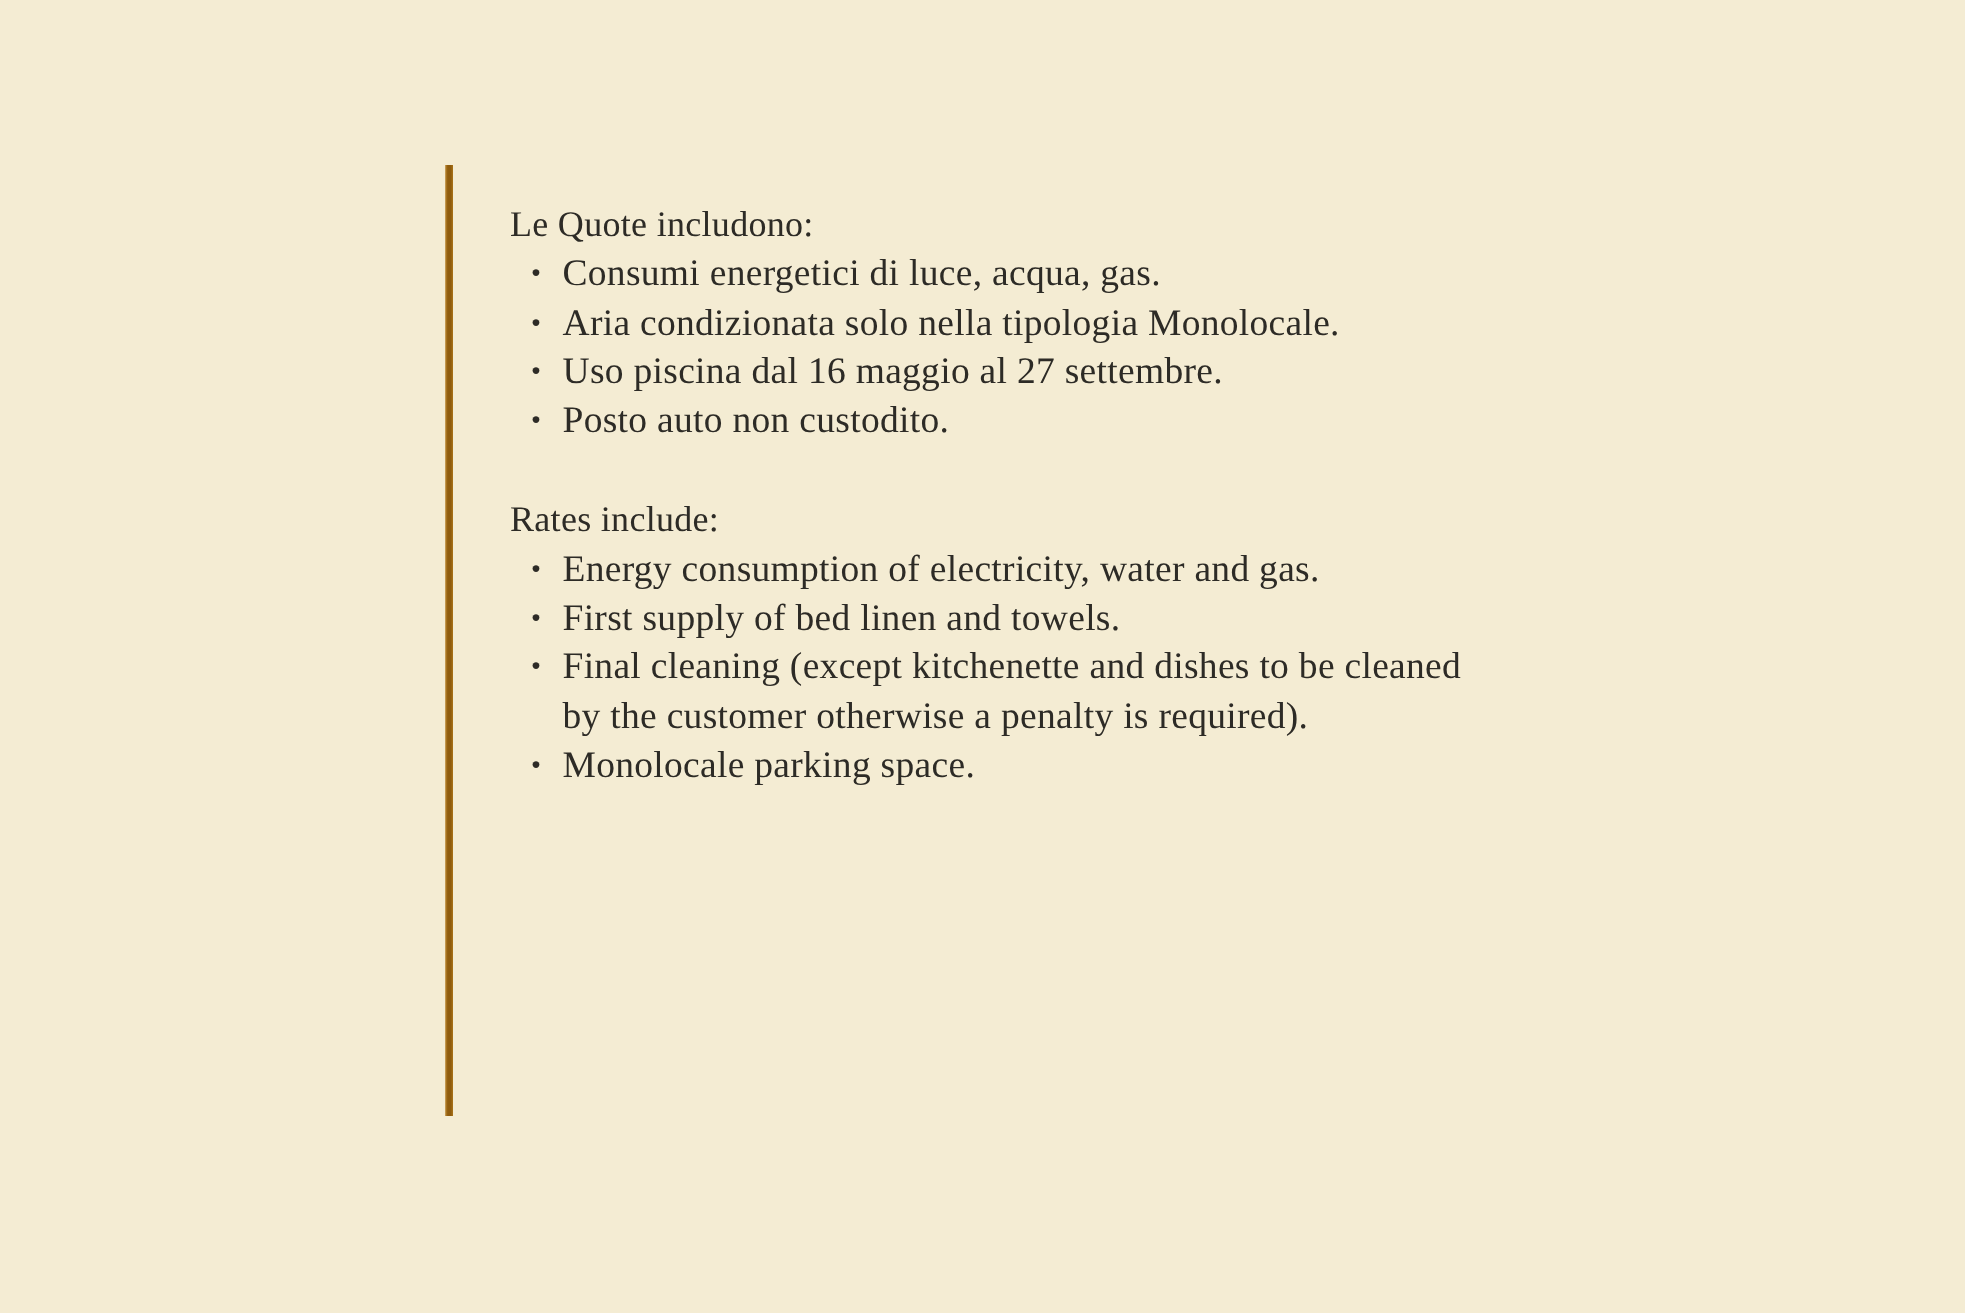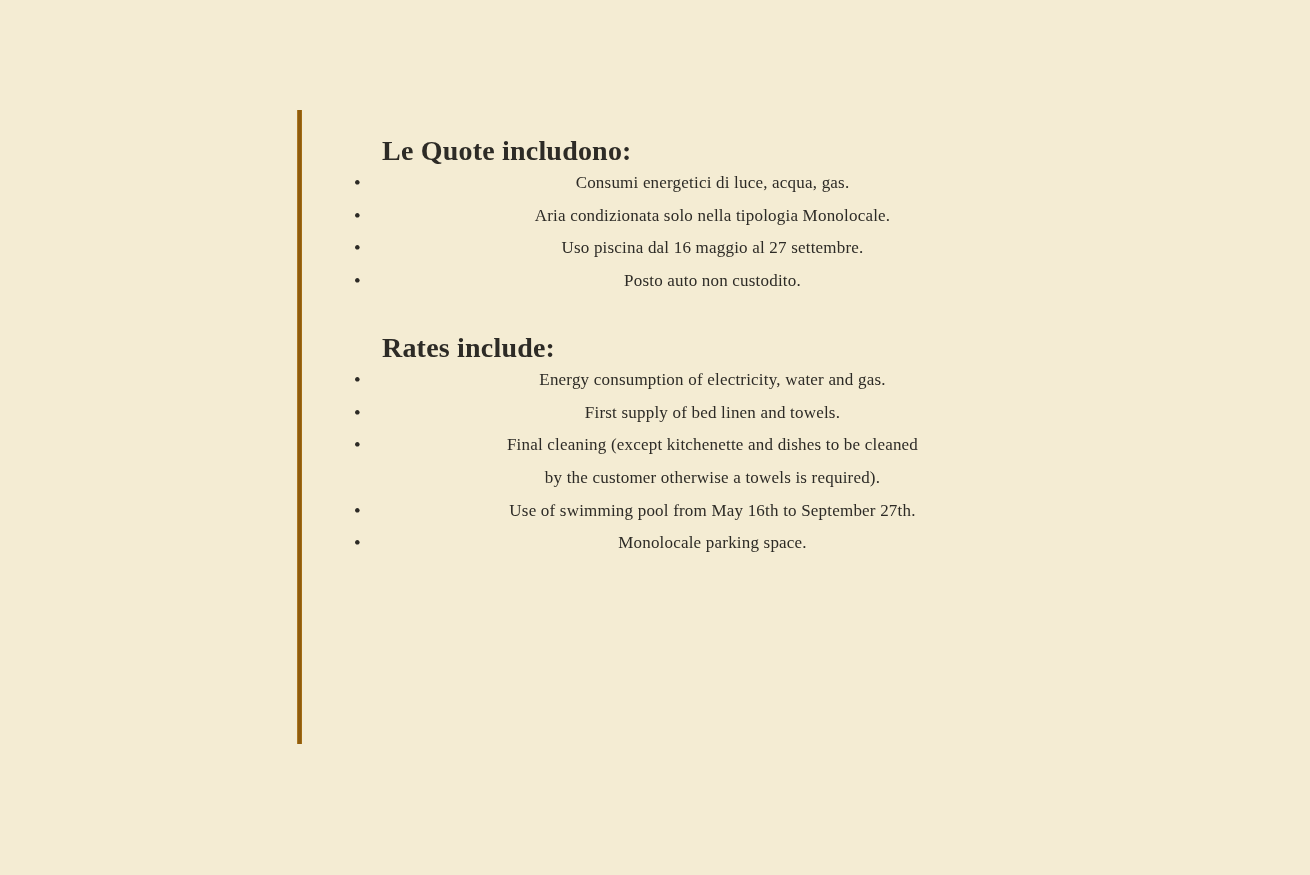--- a/index.html
+++ b/index.html
@@ -27,40 +27,38 @@
     background: linear-gradient(90deg, #b9852e 0%, #8f5c0d 30%, #8f5c0d 70%, #aa7419 100%);
     background-color: var(--accent);
   }
   .content {
     position: absolute;
     left: 340px; top: 110px;
     width: 710px;
     padding-top: 24px;
   }
   .section-heading {
-    font-size: 28px;
+    font-size: 24px;
     line-height: 33px;
-    font-weight: bold;
+    font-weight: normal;
     letter-spacing: 0.2px;
-    margin-left: 42px;
   }
   .section + .section .section-heading {
     margin-top: 33px;
   }
   ul.bullet-list {
     list-style: none;
     padding-left: 35px;
   }
   ul.bullet-list li {
     position: relative;
-    font-size: 17px;
+    font-size: 25px;
     line-height: 32.7px;
     letter-spacing: 0.2px;
     white-space: pre-line;
-    text-align: center;
   }
   ul.bullet-list li::before {
     content: "\2022";
     position: absolute;
     left: -21px;
     top: 0;
     font-size: 19px;
     line-height: 32.7px;
     color: var(--text);
   }
@@ -82,20 +80,19 @@
         <li>Posto auto non custodito.</li>
       </ul>
     </section>
 
     <section class="section">
       <h2 class="section-heading">Rates include:</h2>
       <ul class="bullet-list">
         <li>Energy consumption of electricity, water and gas.</li>
         <li>First supply of bed linen and towels.</li>
         <li>Final cleaning (except kitchenette and dishes to be cleaned
-by the customer otherwise a towels is required).</li>
-        <li>Use of swimming pool from May 16th to September 27th.</li>
+by the customer otherwise a penalty is required).</li>
         <li>Monolocale parking space.</li>
       </ul>
     </section>
 
   </div>
 </div>
 
 </body></html>

